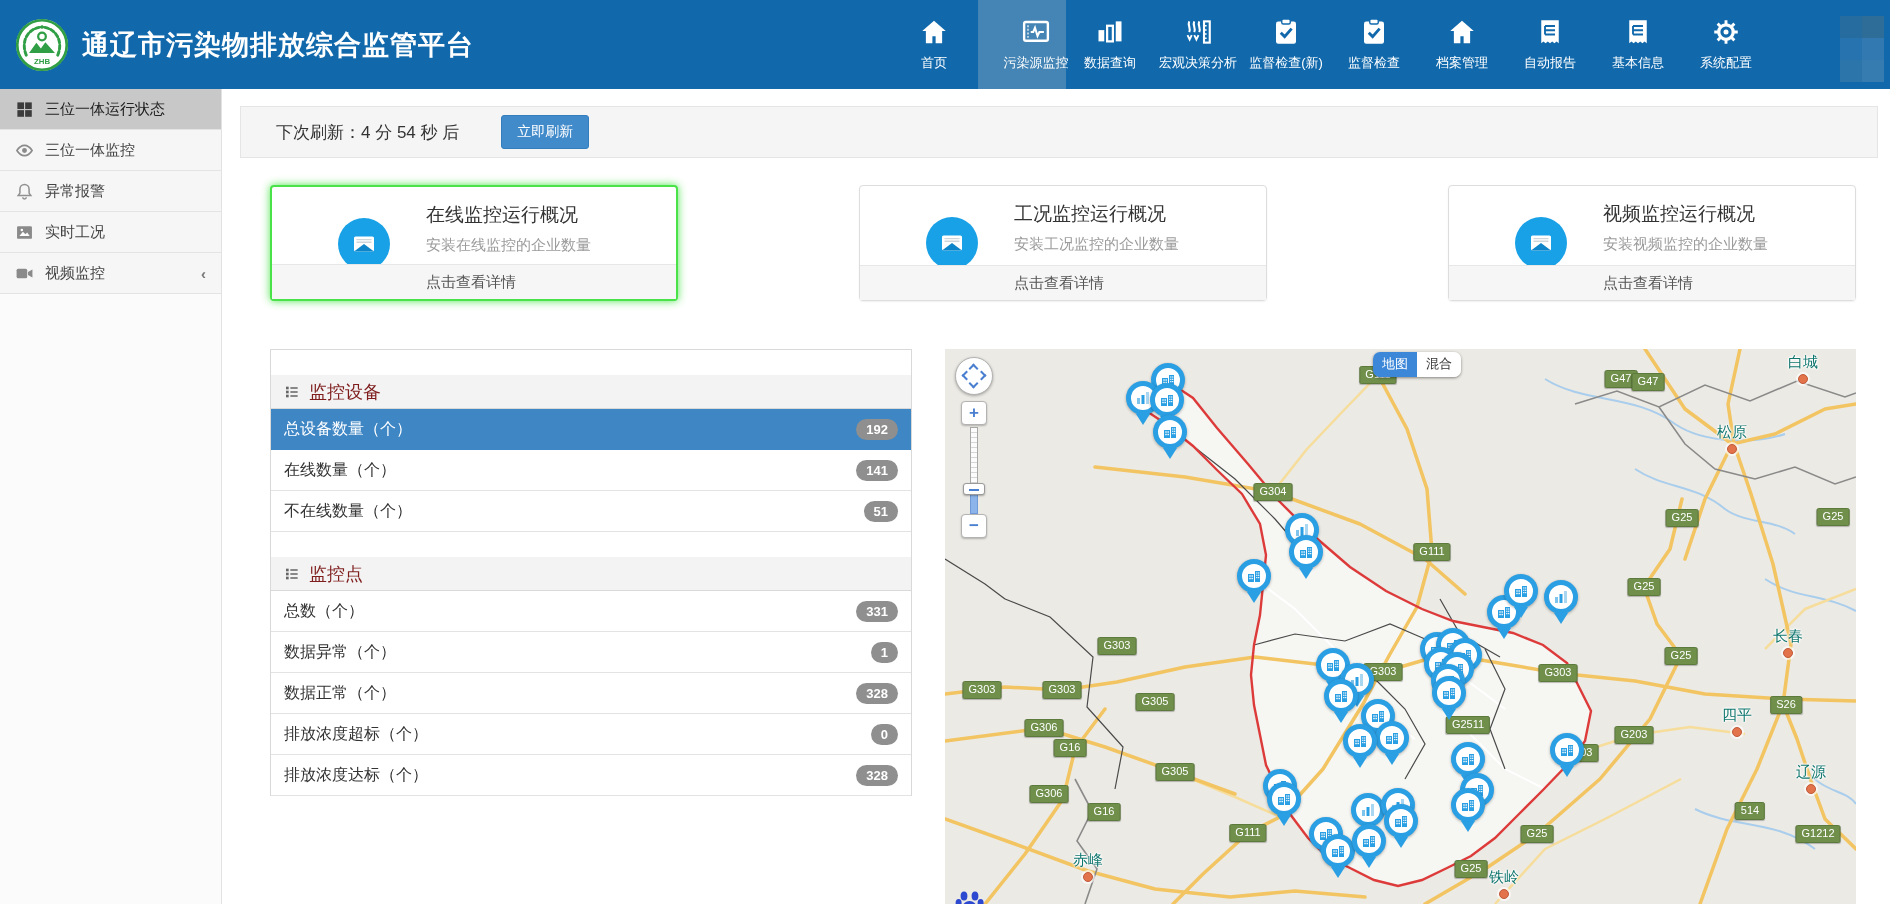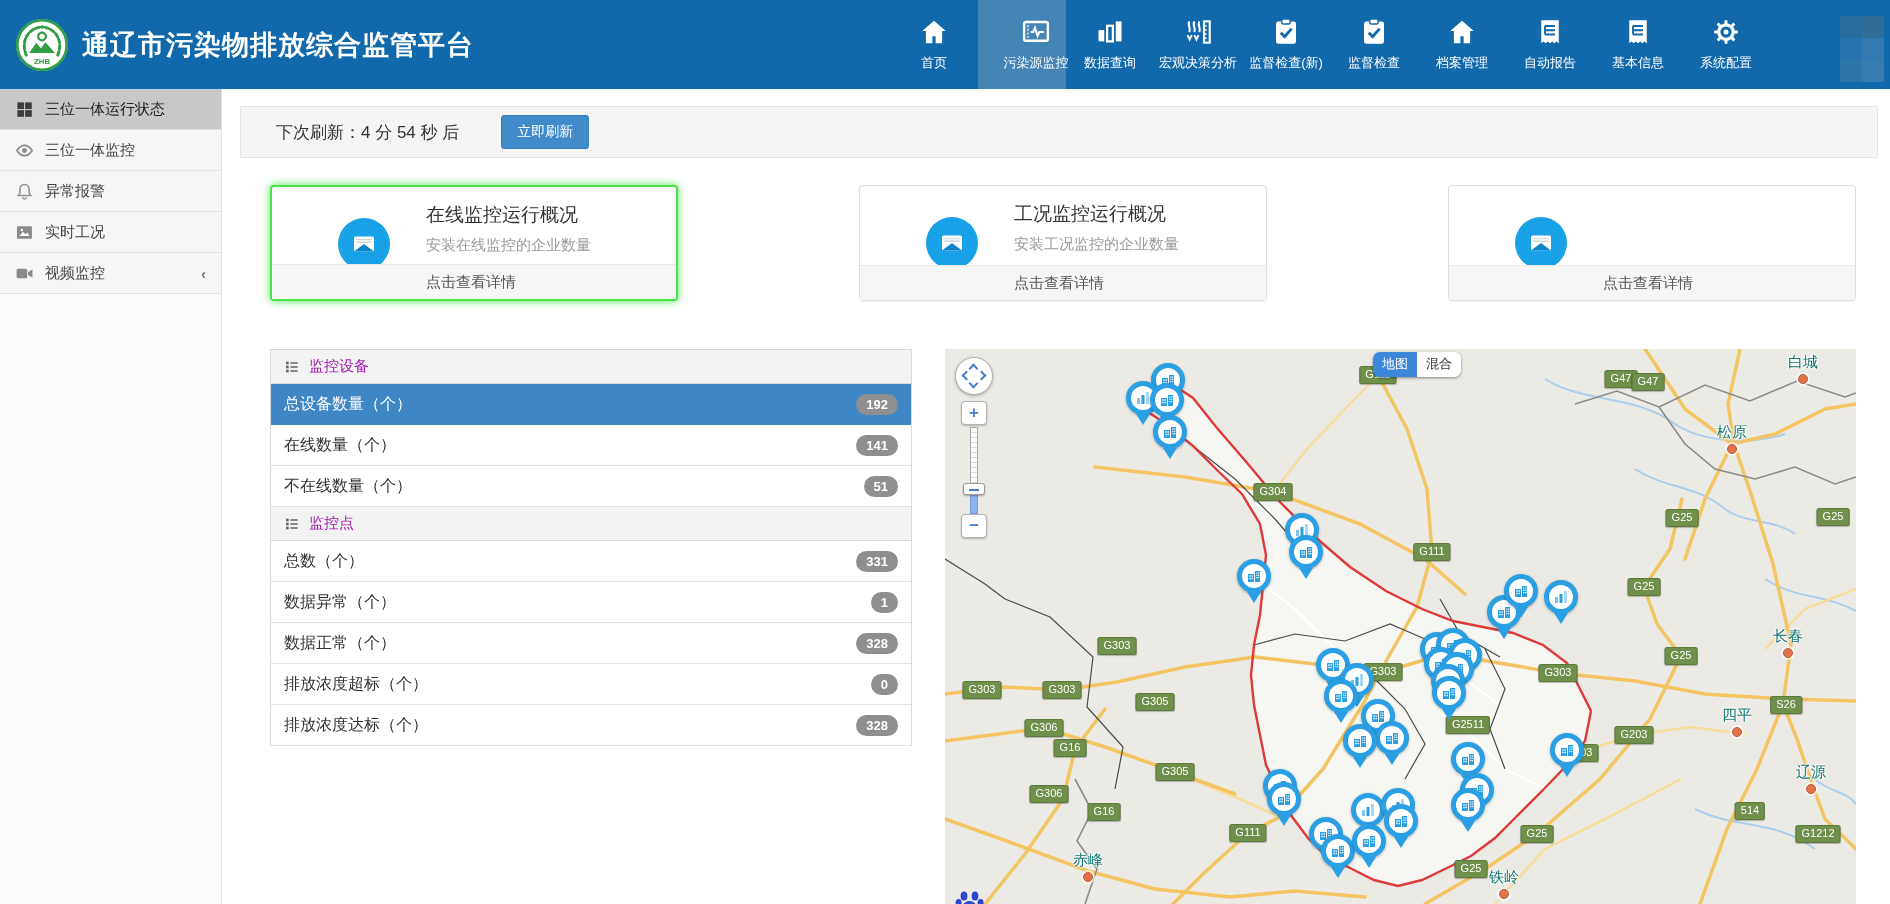--- a/index.html
+++ b/index.html
@@ -54,21 +54,21 @@
   .card-title { font-size:19px; color:#333; margin:0 0 8px; }
   .card-sub { font-size:15px; color:#9b9b9b; margin:0 0 9px; }
   .card-count { font-size:18px; color:#333; }
   .card-footer { position:absolute; left:0; right:0; bottom:0; height:35px; background:#f6f6f6;
                  border-top:1px solid #e7e7e7; display:flex; align-items:center; padding-left:154px;
                  font-size:15px; color:#555; }
 
   
   .panel { position:absolute; left:48px; top:260px; width:642px; border:1px solid #d9d9d9; border-bottom:none; }
   .panel-header { height:34px; background:#f3f3f3; display:flex; align-items:center; gap:9px;
-                  padding:0 13px; font-size:15px; color:#a21caf; border-bottom:1px solid #d9d9d9; }
+                  padding:0 13px; font-size:18px; color:#7f1d1d; border-bottom:1px solid #d9d9d9;margin-top:25px; }
   .panel-header svg { width:16px; height:16px; }
   .panel-row { height:41px; display:flex; align-items:center; padding:0 13px; font-size:16px;
                color:#333; background:#fff; border-bottom:1px solid #e3e3e3; cursor:pointer; }
   .panel-row.selected { background:#3e86c4; color:#fff; border-bottom-color:#3e86c4; }
   .badge { margin-left:auto; background:#8f8f8f; color:#fff; font-size:13px; font-weight:bold;
            padding:3px 10px; border-radius:11px; min-width:16px; text-align:center; }
 
   
   .map { position:absolute; left:723px; top:260px; width:911px; height:555px;
          background:#eceae4; overflow:hidden; cursor:grab; }
@@ -333,20 +333,25 @@
           </div>
           <div class="card-footer">点击查看详情</div>
         </div>
         <div class="card">
           <div class="card-icon">
             <svg viewBox="0 0 26 26">
               <rect x="3" y="5.5" width="20" height="15" rx="1.6" fill="#fff"></rect>
               <path d="M5.5 8.6h15M5.5 11.2h15" stroke="#cfd6da" stroke-width="1.4"></path>
               <path d="M3 20.5 13 13l10 7.5z" fill="#0f85c9"></path>
             </svg>
+          </div>
+          <div class="card-text">
+            <div class="card-title">视频监控运行概况</div>
+            <div class="card-sub">安装视频监控的企业数量</div>
+            <div class="card-count">40个</div>
           </div>
           <div class="card-footer">点击查看详情</div>
         </div>
       </div>
 
     <div class="panel">
         <div class="panel-header">
           <span style="width: 16px; height: 16px; display: block;"><svg viewBox="0 0 24 24">
               <g fill="#666">
                 <rect x="3" y="4" width="4" height="4"></rect>

